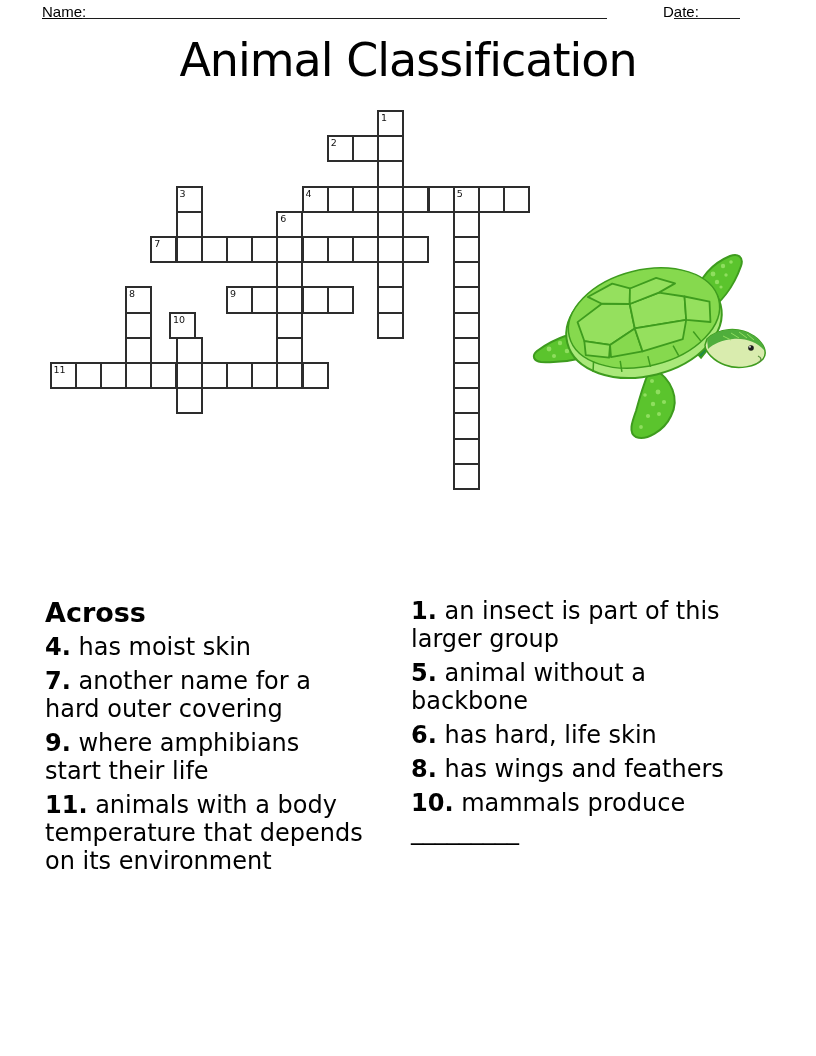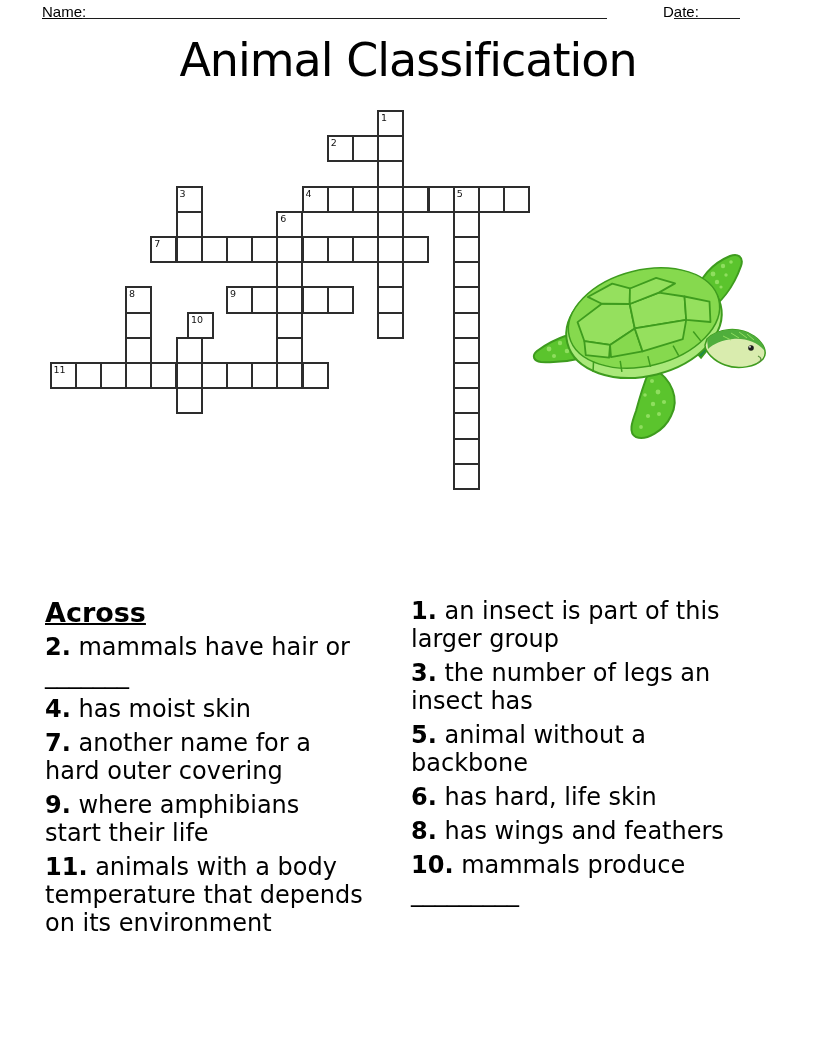--- a/index.html
+++ b/index.html
@@ -28,21 +28,21 @@
   .cellnum{
     position:absolute;left:2px;top:1px;font-size:9.5px;line-height:1;
     font-family:"DejaVu Sans",sans-serif;color:#111;
   }
   
   .clues{position:absolute;top:597px;font-size:24px;line-height:28px;}
   #acrossCol{left:45px;width:352px;}
   #downCol{left:411px;width:378px;}
   .clues h2{
     font-size:27px;line-height:31px;margin:0 0 5px 0;font-weight:bold;
-    text-decoration:underline;text-decoration-thickness:2.2px;
+    text-decoration-thickness:2.2px;
   }
   .clue{white-space:pre-line;margin:0 0 6px 0;}
   .clue-num{font-weight:bold;}
   
   #turtle{position:absolute;left:527px;top:244px;width:242px;height:198px;}
 </style>
 </head>
 <body>
 
 <span class="hdr-label" id="nameLabel">Name:</span>
@@ -127,21 +127,21 @@
     <div class="cell" style="left: 125.1px; top: 311.6px;"></div>
     <div class="cell" style="left: 125.1px; top: 336.8px;"></div>
     <div class="cell" style="left: 125.1px; top: 362px;"></div>
     <div class="cell" style="left: 225.9px; top: 286.4px;">
       <span class="cellnum">9</span>
     </div>
     <div class="cell" style="left: 251.1px; top: 286.4px;"></div>
     <div class="cell" style="left: 276.3px; top: 286.4px;"></div>
     <div class="cell" style="left: 301.5px; top: 286.4px;"></div>
     <div class="cell" style="left: 326.7px; top: 286.4px;"></div>
-    <div class="cell" style="left: 187px; top: 311.6px;">
+    <div class="cell" style="left: 169px; top: 311.6px;">
       <span class="cellnum">10</span>
     </div>
     <div class="cell" style="left: 175.5px; top: 336.8px;"></div>
     <div class="cell" style="left: 175.5px; top: 362px;"></div>
     <div class="cell" style="left: 175.5px; top: 387.2px;"></div>
     <div class="cell" style="left: 49.5px; top: 362px;">
       <span class="cellnum">11</span>
     </div>
     <div class="cell" style="left: 74.7px; top: 362px;"></div>
     <div class="cell" style="left: 99.9px; top: 362px;"></div>
@@ -227,38 +227,34 @@
     <path d="M196,92 L204,96 M204,89 L212,94 M212,88 L220,94 M220,90 L227,96" stroke="var(--speckle)" stroke-width="1" fill="none"></path>
     <circle cx="224" cy="104" r="2.8" fill="var(--eye)"></circle>
     <circle cx="223" cy="102.8" r="0.9" fill="#ffffff"></circle>
     <path d="M231,112 Q237,115 231,119" stroke="#5B8F3E" stroke-width="1.3" fill="none"></path>
   </g>
 </svg>
 
 <div class="clues" id="acrossCol">
   <h2>Across</h2>
   <div id="acrossList">
-      <div class="clue"><span class="clue-num">2.</span><span class="clue-text"> mammals have hair or
-_______</span></div>
       <div class="clue"><span class="clue-num">4.</span><span class="clue-text"> has moist skin</span></div>
       <div class="clue"><span class="clue-num">7.</span><span class="clue-text"> another name for a
 hard outer covering</span></div>
       <div class="clue"><span class="clue-num">9.</span><span class="clue-text"> where amphibians
 start their life</span></div>
       <div class="clue"><span class="clue-num">11.</span><span class="clue-text"> animals with a body
 temperature that depends
 on its environment</span></div>
     </div>
 </div>
 <div class="clues" id="downCol">
   <div id="downList">
       <div class="clue"><span class="clue-num">1.</span><span class="clue-text"> an insect is part of this
 larger group</span></div>
-      <div class="clue"><span class="clue-num">3.</span><span class="clue-text"> the number of legs an
-insect has</span></div>
       <div class="clue"><span class="clue-num">5.</span><span class="clue-text"> animal without a
 backbone</span></div>
       <div class="clue"><span class="clue-num">6.</span><span class="clue-text"> has hard, life skin</span></div>
       <div class="clue"><span class="clue-num">8.</span><span class="clue-text"> has wings and feathers</span></div>
       <div class="clue"><span class="clue-num">10.</span><span class="clue-text"> mammals produce
 _________</span></div>
     </div>
 </div>
 
 </body></html>

